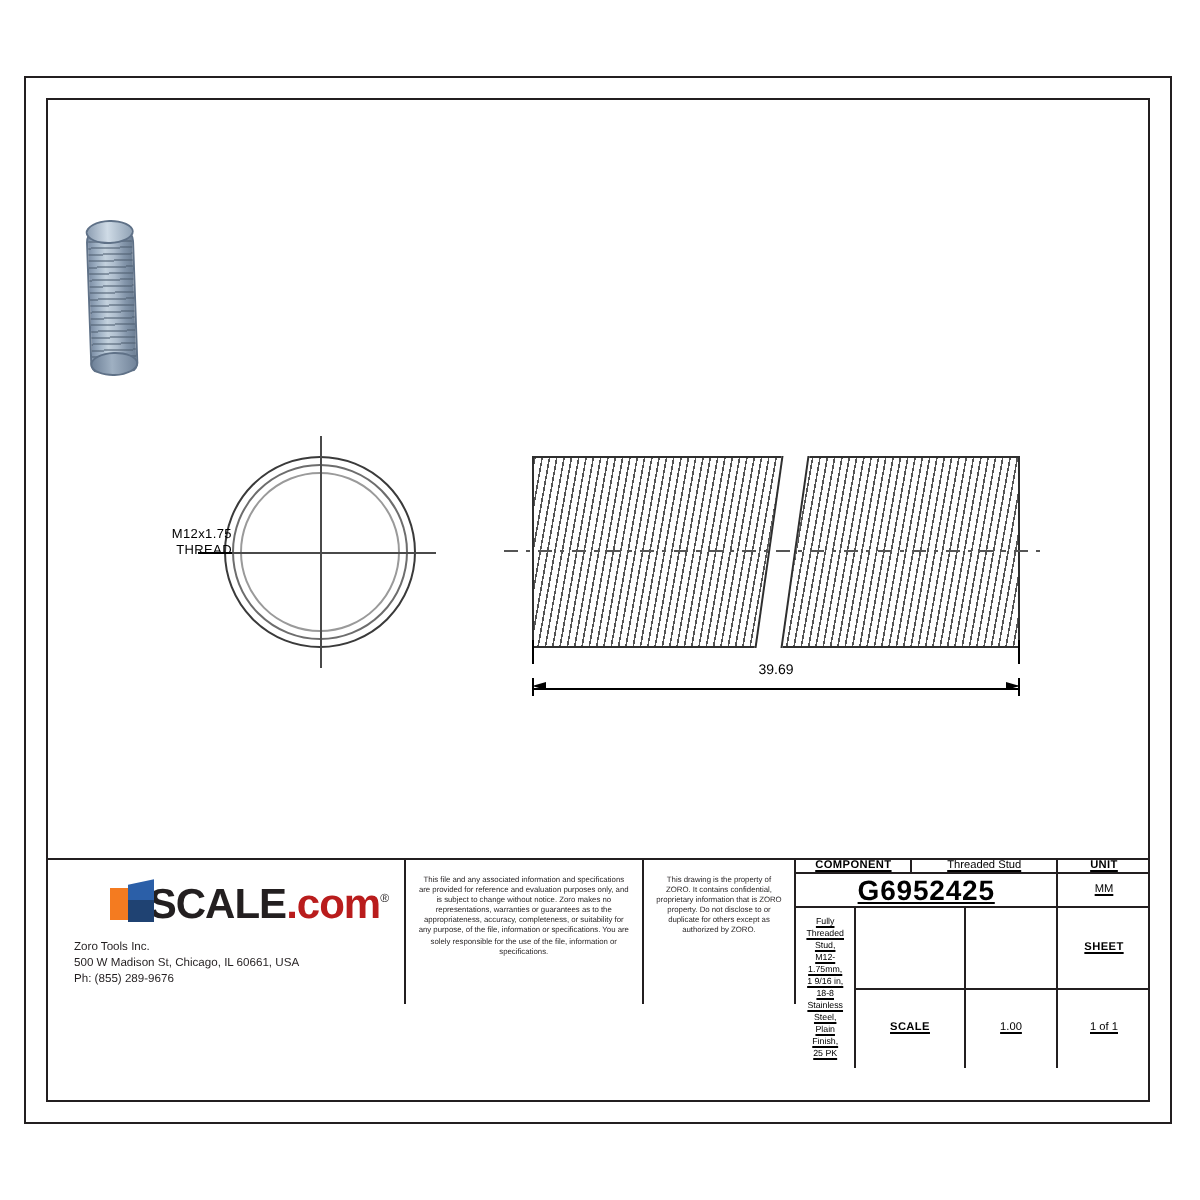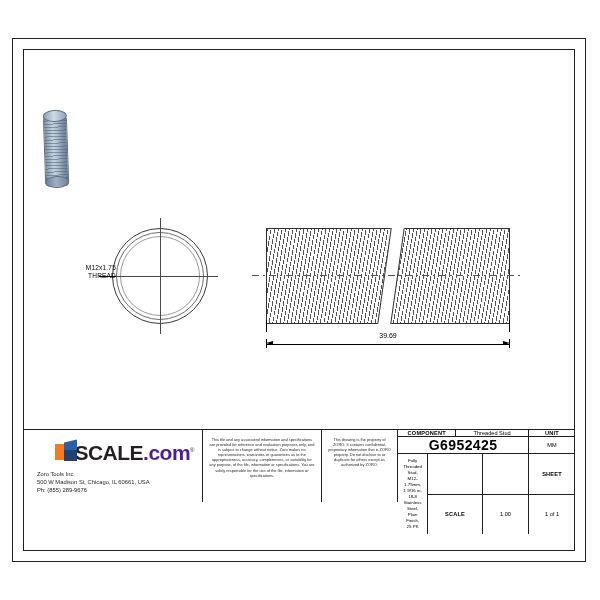--- a/index.html
+++ b/index.html
@@ -257,21 +257,21 @@
     width: 13px; height: 11px;
     background: #1f4272;
   }
   .logo-text {
     font-size: 21px;
     font-weight: bold;
     letter-spacing: -0.5px;
     color: #231f20;
     line-height: 21px;
   }
-  .logo-text .dotcom { color: #4c1d95; }
+  .logo-text .dotcom { color: #b91c1c; }
   .logo-text .reg {
     font-size: 6px;
     vertical-align: super;
     color: #231f20;
     font-weight: normal;
   }
   .company-lines {
     margin-top: 7px;
     font-size: 5.8px;
     line-height: 8px;
@@ -294,20 +294,21 @@
     line-height: 5.1px;
     text-align: center;
     color: #231f20;
   }
 
   
   .tb-right {
     flex: 1;
     display: flex;
     flex-direction: column;
+    text-decoration: underline;
   }
   .tb-right-top {
     height: 14px;
     display: flex;
     border-bottom: 1px solid #231f20;
   }
   .tb-comp-label {
     width: 57px;
     border-right: 1px solid #231f20;
     font-size: 5.6px;

